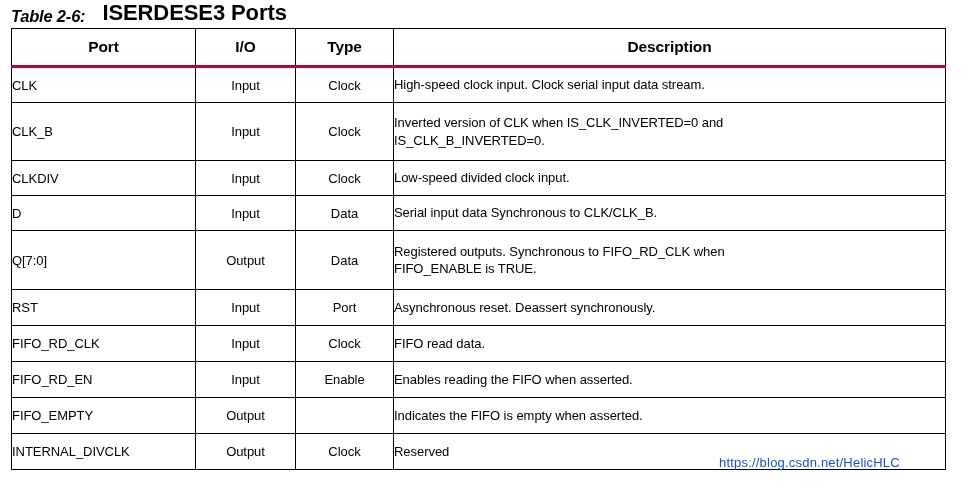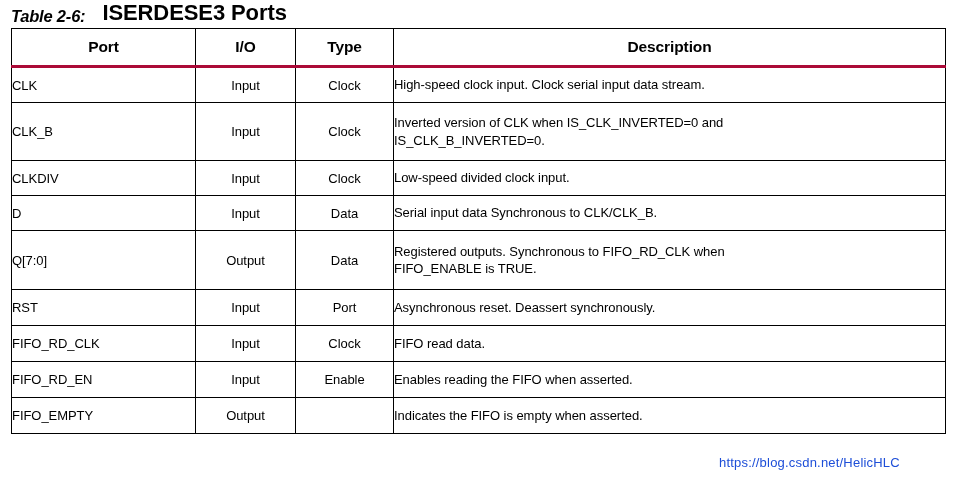--- a/index.html
+++ b/index.html
@@ -215,17 +215,25 @@
           </td>
         </tr>
         <tr class="r-9">
           <td class="port">FIFO_EMPTY</td>
           <td class="io">Output</td>
           <td class="type"></td>
           <td class="desc">
             <span class="desc-line">Indicates the FIFO is empty when asserted.</span>
           </td>
         </tr>
+        <tr class="r-10">
+          <td class="port">INTERNAL_DIVCLK</td>
+          <td class="io">Output</td>
+          <td class="type">Clock</td>
+          <td class="desc">
+            <span class="desc-line">Reserved</span>
+          </td>
+        </tr>
       </tbody>
   </table>
 </div>
 
 <div class="watermark">https://blog.csdn.net/HelicHLC</div>
 
 </body></html>

